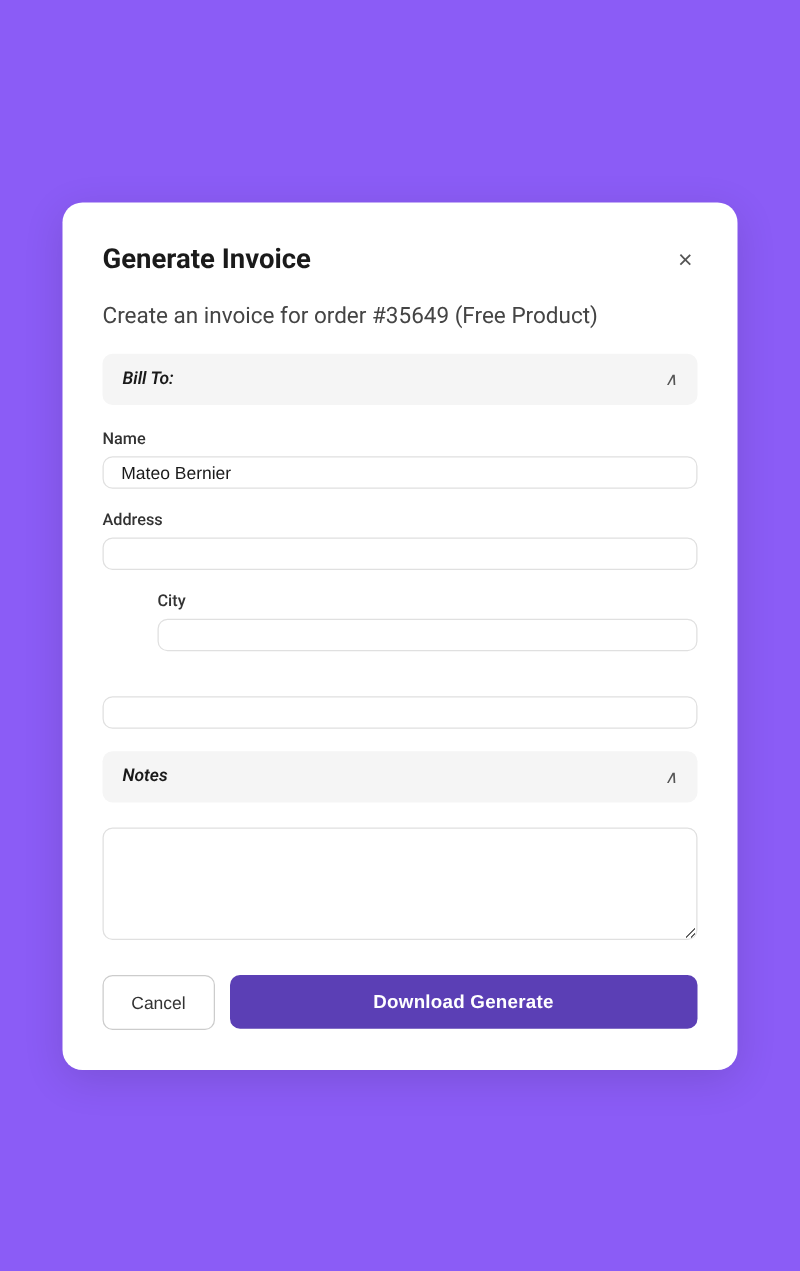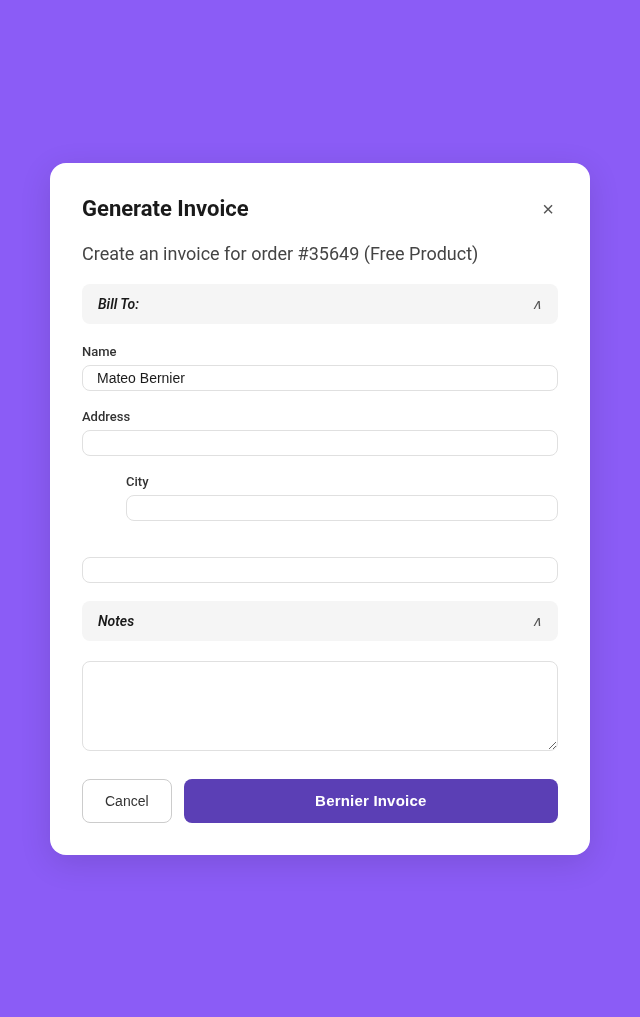--- a/index.html
+++ b/index.html
@@ -162,20 +162,21 @@
       resize: vertical;
       min-height: 90px;
       background: #fff;
       font-family: inherit;
     }
 
     .modal-footer {
       display: flex;
       gap: 12px;
       margin-top: 24px;
+      align-items: center;
     }
 
     .cancel-btn {
       background: #fff;
       border: 1.5px solid #ccc;
       border-radius: 8px;
       padding: 13px 22px;
       font-size: 14px;
       font-weight: 500;
       color: #333;
@@ -242,17 +243,17 @@
       <span class="section-header-label">Notes</span>
       <span class="chevron-icon">∧</span>
     </div>
 
     <div class="form-group">
       <textarea class="notes-textarea" style=""></textarea>
     </div>
 
     <div class="modal-footer">
       <button class="cancel-btn">Cancel</button>
-      <button class="download-btn">Bernier Invoice</button>
+      <button class="download-btn">Download Generate</button>
     </div>
 
   </div>
 </div>
 
 </body></html>

